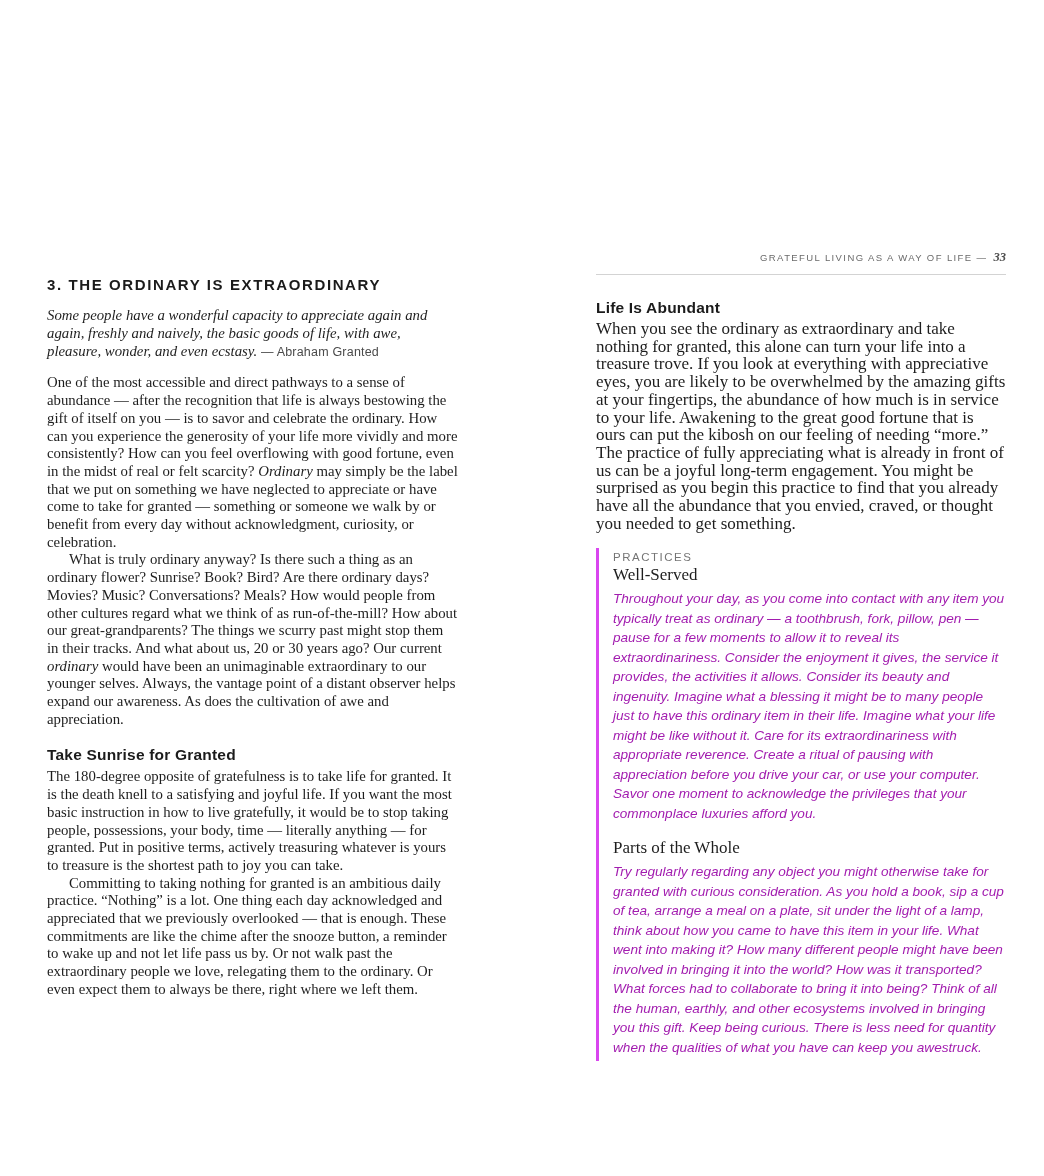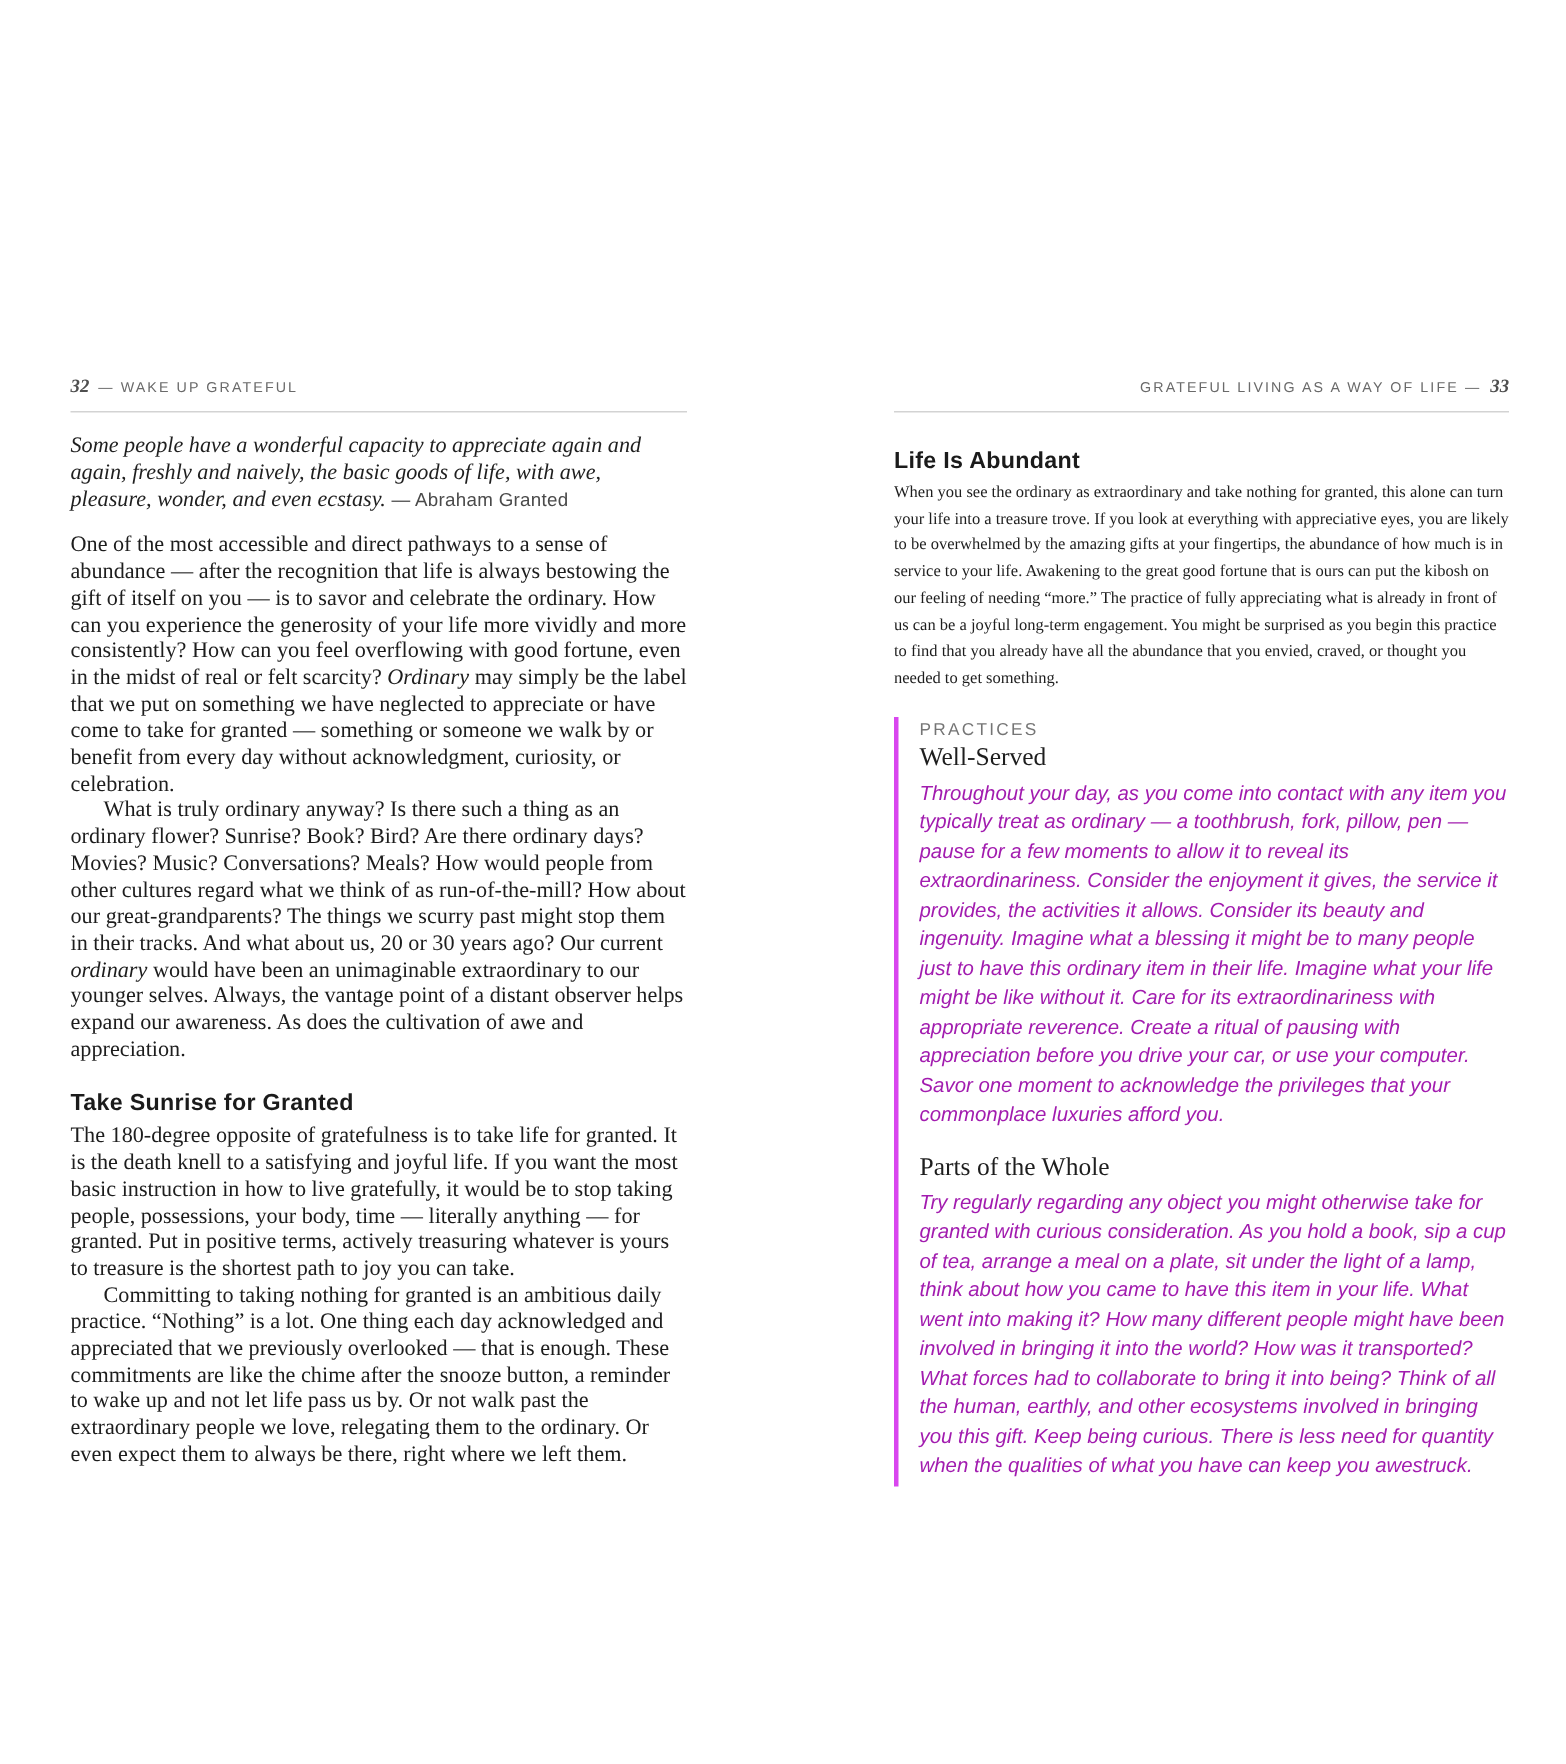--- a/index.html
+++ b/index.html
@@ -74,21 +74,21 @@
     font-family: "Liberation Sans", "DejaVu Sans", sans-serif;
     font-weight: 700;
     font-size: 15.5px;
     letter-spacing: 0.2px;
     color: #1b1b1b;
   }
   .after-heading { margin-top: 4px; }
 
   .section-paragraph {
     margin: 3px 0 0 0;
-    font-size: 11px;
+    font-size: 17px;
     line-height: 17.7px;
     color: #1d1d1d;
   }
 
   .practices {
     margin-top: 16px;
     border-left: 3px solid #d946ef;
     padding: 3px 0 4px 14px;
   }
   .practices-label {
@@ -113,25 +113,22 @@
     color: #a21caf;
     font-style: italic;
   }
 </style>
 </head>
 <body>
 
 <div id="page">
 
   <div id="left-page" class="column">
-    <div class="running-header">
-      <span class="page-number">32</span>
-      <span class="running-title">— WAKE UP GRATEFUL</span>
-    </div>
 
+    <h1 class="section-heading">3. THE ORDINARY IS EXTRAORDINARY</h1>
 
     <p class="epigraph"><span>Some people have a wonderful capacity to appreciate again and again, freshly and naively, the basic goods of life, with awe, pleasure, wonder, and even ecstasy.</span> <span class="attribution">— Abraham Granted</span></p>
 
     <div class="body-paragraphs">
         <p><span>One of the most accessible and direct pathways to a sense of abundance — after the recognition that life is always bestowing the gift of itself on you — is to savor and celebrate the ordinary. How can you experience the generosity of your life more vividly and more consistently? How can you feel overflowing with good fortune, even in the midst of real or felt scarcity? </span><em>Ordinary</em><span> may simply be the label that we put on something we have neglected to appreciate or have come to take for granted — something or someone we walk by or benefit from every day without acknowledgment, curiosity, or celebration.</span></p>
         <p class="indent"><span>What is truly ordinary anyway? Is there such a thing as an ordinary flower? Sunrise? Book? Bird? Are there ordinary days? Movies? Music? Conversations? Meals? How would people from other cultures regard what we think of as run-of-the-mill? How about our great-grandparents? The things we scurry past might stop them in their tracks. And what about us, 20 or 30 years ago? Our current </span><em>ordinary</em><span> would have been an unimaginable extraordinary to our younger selves. Always, the vantage point of a distant observer helps expand our awareness. As does the cultivation of awe and appreciation.</span></p>
       </div>
 
     <h2 class="sub-heading">Take Sunrise for Granted</h2>
 

